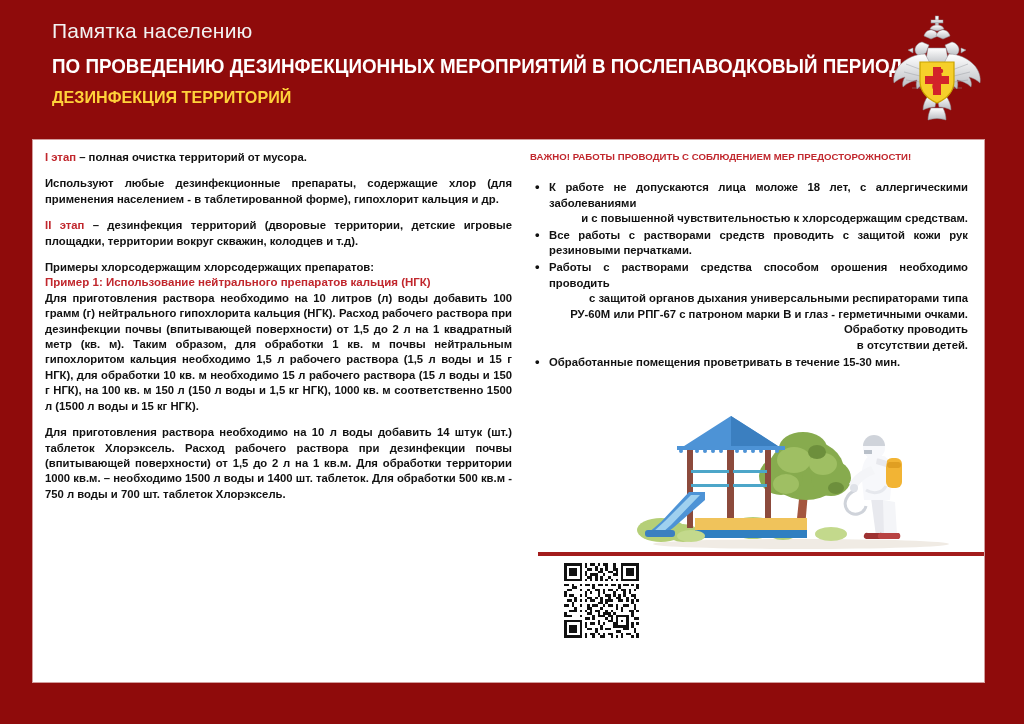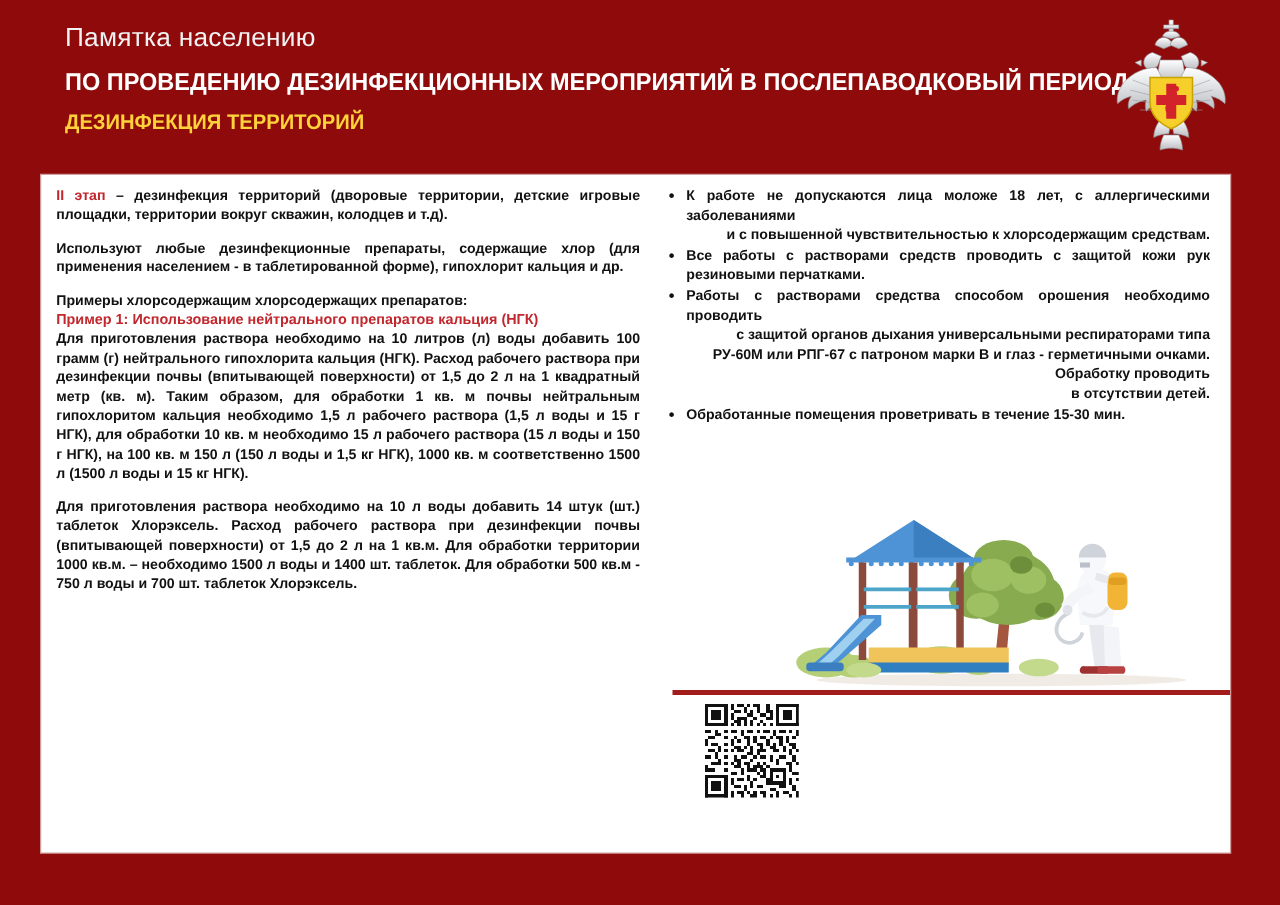--- a/index.html
+++ b/index.html
@@ -245,36 +245,40 @@
       <path d="M53 58c5 3 5 8 0 11s-5 8 0 11"></path>
     </g>
     <circle cx="57" cy="59" r="2.2" fill="#d2232a"></circle>
   </svg>
 </div>
 
 <div class="card">
   <div class="card-inner">
 
     <div class="col-left">
+      <p>
+        <span class="stage-tag">I этап</span><span> – полная очистка территорий от мусора.</span>
+      </p>
+
+      <p>Используют любые дезинфекционные препараты, содержащие хлор (для применения населением - в таблетированной форме), гипохлорит кальция и др.</p>
 
       <p>
         <span class="stage-tag">II этап</span><span> – дезинфекция территорий (дворовые территории, детские игровые площадки, территории вокруг скважин, колодцев и т.д).</span>
       </p>
 
-      <p>Используют любые дезинфекционные препараты, содержащие хлор (для применения населением - в таблетированной форме), гипохлорит кальция и др.</p>
-
       <p class="tight">Примеры хлорсодержащим хлорсодержащих препаратов:</p>
 
       <div class="ex-head">Пример 1: Использование нейтрального препаратов кальция (НГК)</div>
       <p>Для приготовления раствора необходимо на 10 литров (л) воды добавить 100 грамм (г) нейтрального гипохлорита кальция (НГК). Расход рабочего раствора при дезинфекции почвы (впитывающей поверхности) от 1,5 до 2 л на 1 квадратный метр (кв. м). Таким образом, для обработки 1 кв. м почвы нейтральным гипохлоритом кальция необходимо 1,5 л рабочего раствора (1,5 л воды и 15 г НГК), для обработки 10 кв. м необходимо 15 л рабочего раствора (15 л воды и 150 г НГК), на 100 кв. м 150 л (150 л воды и 1,5 кг НГК), 1000 кв. м соответственно 1500 л (1500 л воды и 15 кг НГК).</p>
 
       <p>Для приготовления раствора необходимо на 10 л воды добавить 14 штук (шт.) таблеток Хлорэксель. Расход рабочего раствора при дезинфекции почвы (впитывающей поверхности) от 1,5 до 2 л на 1 кв.м. Для обработки территории 1000 кв.м. – необходимо 1500 л воды и 1400 шт. таблеток. Для обработки 500 кв.м - 750 л воды и 700 шт. таблеток Хлорэксель.</p>
     </div>
 
     <div class="col-right">
+      <div class="important">ВАЖНО! РАБОТЫ ПРОВОДИТЬ С СОБЛЮДЕНИЕМ МЕР ПРЕДОСТОРОЖНОСТИ!</div>
 
       <ul class="safety">
         <li>
           <span>К работе не допускаются лица моложе 18 лет, с аллергическими заболеваниями</span>
           <span class="sub">и с повышенной чувствительностью к хлорсодержащим средствам.</span>
         </li>
         <li>
           <span>Все работы с растворами средств проводить с защитой кожи рук резиновыми перчатками.</span>
         </li>
         <li>

